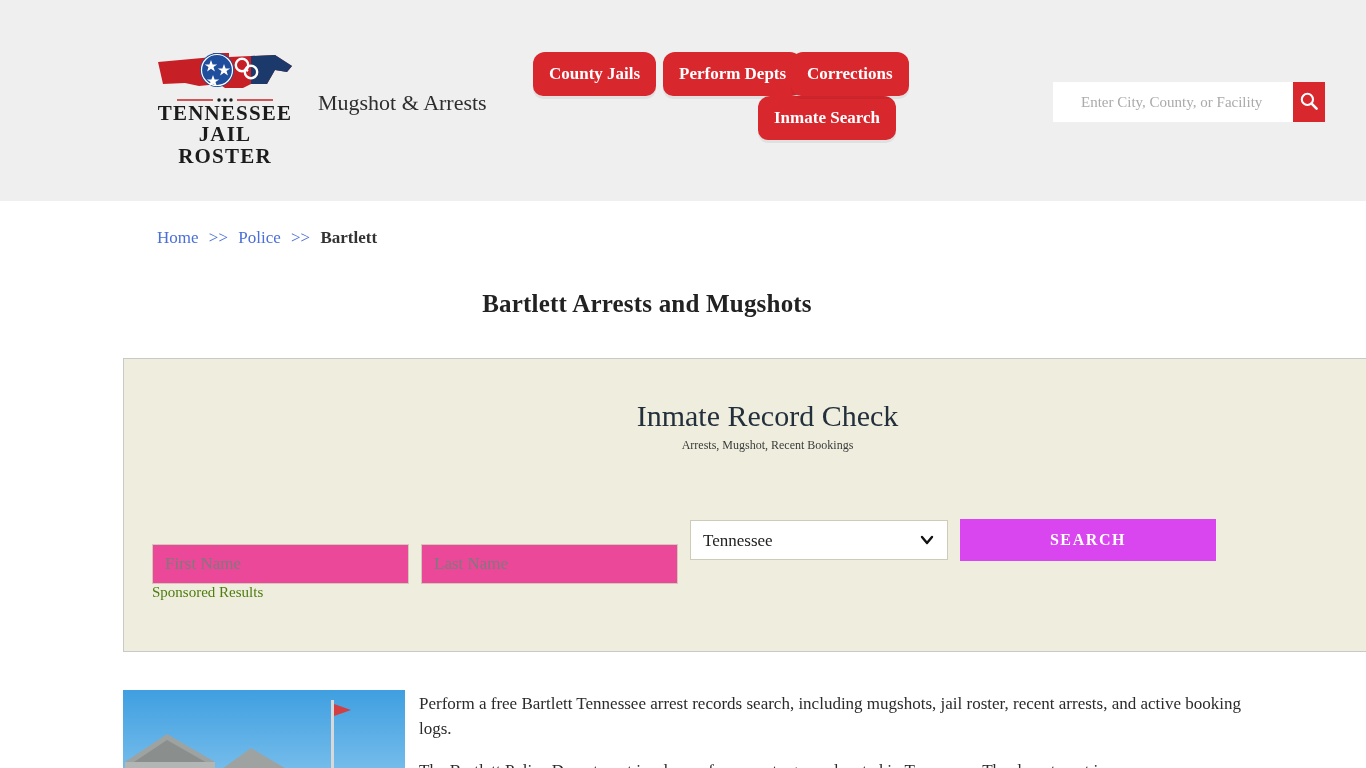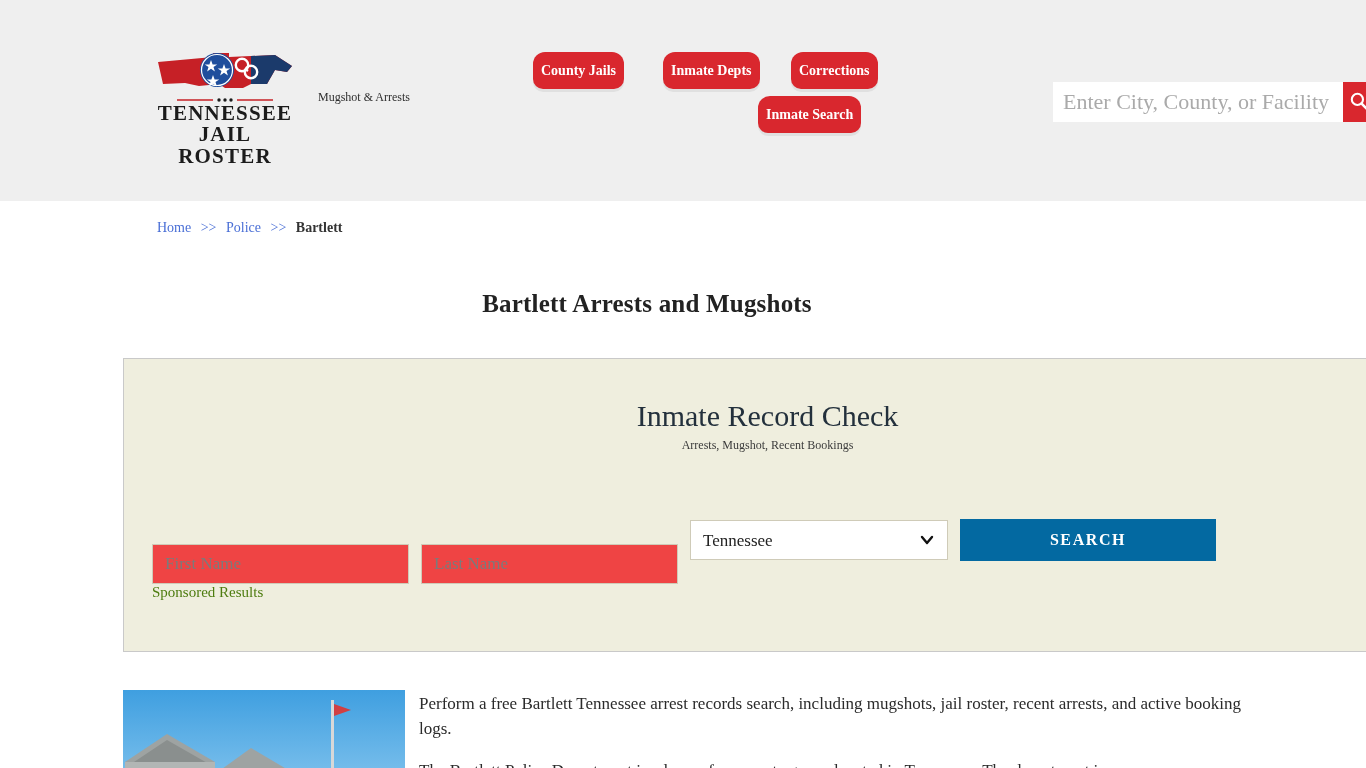--- a/index.html
+++ b/index.html
@@ -38,42 +38,42 @@
     font-weight: bold;
     font-size: 21px;
     letter-spacing: 1.2px;
     color: #1b1b1b;
     line-height: 1.02;
     text-align: center;
     width: 140px;
   }
   .tagline {
     position: absolute; left: 195px; top: 90px;
-    font-size: 12px;
+    font-size: 22px;
     color: #2e2e2e;
     font-family: "Liberation Serif", "DejaVu Serif", serif;
   }
 
   
   .nav-wrap {
     position: absolute; left: 410px; top: 52px;
     width: 395px; height: 100px;
   }
   .nav-btn {
     position: absolute;
     display: inline-flex;
     align-items: center;
     justify-content: center;
     background: #d9272e;
     color: #ffffff;
     font-family: "Liberation Serif", "DejaVu Serif", serif;
     font-weight: bold;
-    font-size: 14px;
-    height: 37px;
-    padding: 0 8px;
+    font-size: 17px;
+    height: 44px;
+    padding: 0 16px;
     border-radius: 12px 12px 10px 10px;
     box-shadow: 0 3px 0 rgba(0,0,0,0.06);
     cursor: pointer;
     white-space: nowrap;
   }
   #nav0 { left: 0px;   top: 0px; }
   #nav1 { left: 130px; top: 0px; }
   #nav2 { left: 258px; top: 0px; }
   #nav3 { left: 225px; top: 44px; }
 
@@ -82,37 +82,37 @@
     position: absolute; left: 930px; top: 82px;
     width: 190px; height: 40px;
     display: flex;
   }
   .hsearch input {
     flex: 1 1 auto;
     border: none;
     outline: none;
     background: #ffffff;
     font-family: "Liberation Serif", "DejaVu Serif", serif;
-    font-size: 22px;
+    font-size: 15px;
     color: #333;
-    padding: 0 10px;
+    padding: 0 28px;
   }
   .hsearch input::placeholder { color: #aaaaaa; }
   .hsearch-btn {
     width: 38px; height: 40px;
     background: #d9272e;
     border: none;
     display: flex; align-items: center; justify-content: center;
     cursor: pointer;
   }
 
   
   .breadcrumb {
-    position: absolute; left: 157px; top: 220px;
-    font-size: 14px;
+    position: absolute; left: 157px; top: 228px;
+    font-size: 17px;
     color: #333333;
   }
   .breadcrumb a {
     color: #4a6fd6;
     text-decoration: none;
     cursor: pointer;
   }
   .breadcrumb .sep { color: #4a6fd6; margin: 0 6px; }
   .breadcrumb .current { color: #333; font-weight: bold; }
 
@@ -153,21 +153,21 @@
     position: absolute;
     left: 28px; top: 137px;
     width: 1064px;
     display: flex;
     gap: 12px;
     align-items: center;
   }
   .fld {
     height: 40px;
     border: 1px solid #cfcbb8;
-    background: #ef4444;
+    background: #ec4899;
     font-family: "Liberation Serif", "DejaVu Serif", serif;
     font-size: 17px;
     color: #333;
     padding: 0 12px;
     outline: none;
     margin-top: 48px;
   }
   .fld::placeholder { color: #7b7b7b; }
   #first-name { width: 258px; }
   #last-name  { width: 258px; }
@@ -184,21 +184,21 @@
     -webkit-appearance: none;
     cursor: pointer;
   }
   .sel-wrap { position: relative; width: 258px; height: 40px; }
   .sel-chevron {
     position: absolute; right: 14px; top: 13px;
     pointer-events: none;
   }
   .search-btn {
     width: 257px; height: 42px;
-    background: #0369a1;
+    background: #d946ef;
     color: #ffffff;
     border: none;
     font-family: "Liberation Serif", "DejaVu Serif", serif;
     font-weight: bold;
     font-size: 16px;
     letter-spacing: 1.6px;
     cursor: pointer;
   }
   .sponsored-label {
     position: absolute;
@@ -267,21 +267,21 @@
         <div class="logo-text">
           <div>TENNESSEE</div>
           <div>JAIL ROSTER</div>
         </div>
       </div>
 
       <div class="tagline">Mugshot &amp; Arrests</div>
 
       <div class="nav-wrap">
         <div class="nav-btn" id="nav0">County Jails</div>
-        <div class="nav-btn" id="nav1">Inmate Depts</div>
+        <div class="nav-btn" id="nav1">Perform Depts</div>
         <div class="nav-btn" id="nav3">Inmate Search</div>
         <div class="nav-btn" id="nav2">Corrections</div>
       </div>
 
       <div class="hsearch">
         <input type="text" placeholder="Enter City, County, or Facility" style="">
         <button class="hsearch-btn">
           <span>
             <svg width="20" height="20" viewBox="0 0 20 20">
               <circle cx="8.4" cy="8.4" r="5.6" fill="none" stroke="#ffffff" stroke-width="2.1"></circle>

